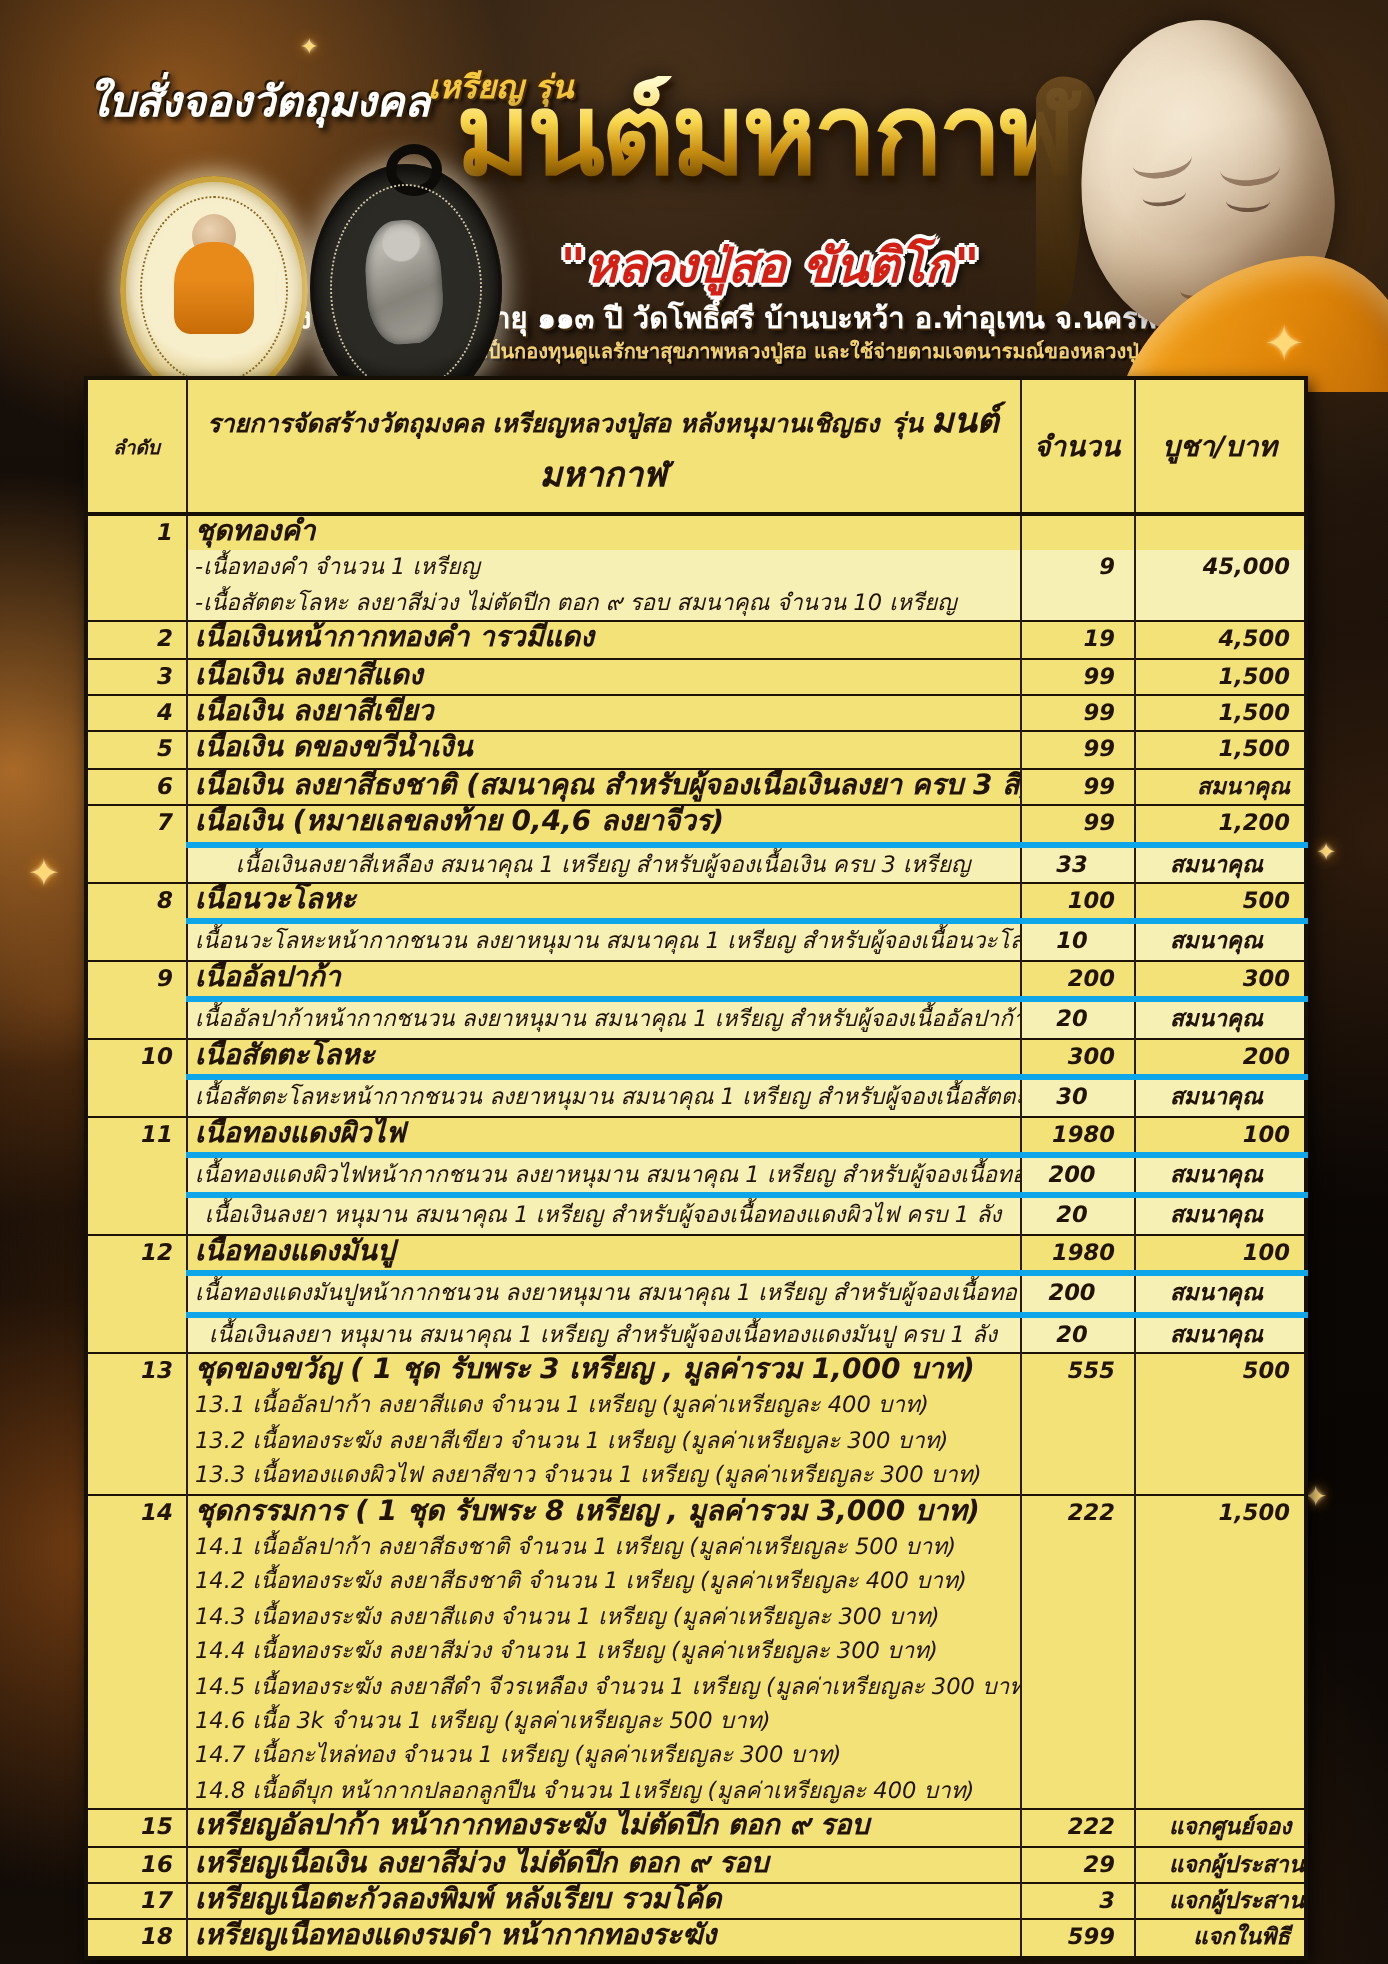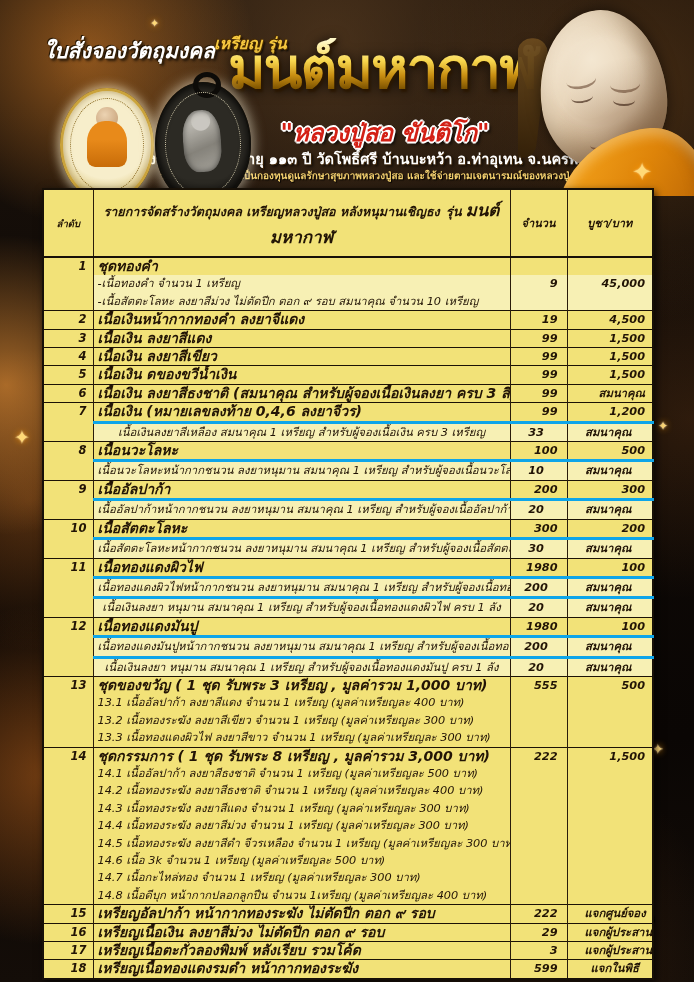--- a/index.html
+++ b/index.html
@@ -147,33 +147,33 @@
   }
   .sheet col.w-no{width:50px;}
   .sheet col.w-desc{width:417px;}
   .sheet col.w-qty{width:57px;}
   .sheet col.w-price{width:86px;}
   .sheet th{
     border-bottom:2px solid #171007;border-left:1px solid #2a1c0a;
     padding:6px 3px;font-weight:bold;vertical-align:middle;background:#F2E278;
   }
   .sheet th:first-child{border-left:none;font-size:9.5px;}
-  .th-qty,.th-price{font-size:11px;}
+  .th-qty,.th-price{font-size:14px;}
   .th-desc{font-size:12.5px;text-align:center;}
   .th-desc .run{font-size:13px;padding-left:6px;font-family:Liberation Mono, monospace;}
   .th-desc .name{font-size:17px;font-weight:900;padding-left:4px;font-family:"DejaVu Serif",serif;}
   .sheet td{
     padding:2px 4px;line-height:13.4px;font-size:11.3px;vertical-align:top;
     border-left:1px solid #2a1c0a;overflow:hidden;white-space:nowrap;
   }
   .sheet td.c-no{border-left:none;text-align:right;padding-right:6px;font-weight:bold;font-size:11.5px;}
   .sheet td.c-desc.b{font-weight:bold;font-size:14px;}
   .sheet td.c-qty{text-align:right;padding-right:9px;font-weight:bold;}
   .sheet td.c-price{text-align:right;padding-right:7px;font-weight:bold;}
-  .sheet td.c-price.pl{text-align:center;padding-left:17px;}
+  .sheet td.c-price.pl{text-align:right;padding-left:17px;}
   .sheet tr.start td{border-top:1.5px solid #1c1206;}
   .sheet tr.sep td{border-top:3px solid #0ea5e9;text-align:center;}
   .sheet tr.light td.c-desc,.sheet tr.light td.c-qty,.sheet tr.light td.c-price{background:#F7F0B4;}
   
   .note1{
     position:absolute;left:45px;top:911px;width:620px;font-size:10px;color:#eef2f8;
     text-shadow:1px 1px 1px #000;letter-spacing:.2px;
   }
   .note2{
     position:absolute;left:45px;top:931px;width:620px;font-size:10px;color:#dfe7f2;
@@ -253,21 +253,21 @@
           <td class="c-qty">9</td>
           <td class="c-price">45,000</td>
         </tr>
         <tr class="light">
           <td class="c-desc">-เนื้อสัตตะโลหะ ลงยาสีม่วง ไม่ตัดปีก ตอก ๙ รอบ สมนาคุณ จำนวน 10 เหรียญ</td>
           <td class="c-qty"></td>
           <td class="c-price"></td>
         </tr>
         <tr class="start">
           <td class="c-no" rowspan="1">2</td>
-          <td class="c-desc b">เนื้อเงินหน้ากากทองคำ ลงยาจีแดง</td>
+          <td class="c-desc b">เนื้อเงินหน้ากากทองคำ ารวมีแดง</td>
           <td class="c-qty">19</td>
           <td class="c-price">4,500</td>
         </tr>
         <tr class="start">
           <td class="c-no" rowspan="1">3</td>
           <td class="c-desc b">เนื้อเงิน ลงยาสีแดง</td>
           <td class="c-qty">99</td>
           <td class="c-price">1,500</td>
         </tr>
         <tr class="start">

